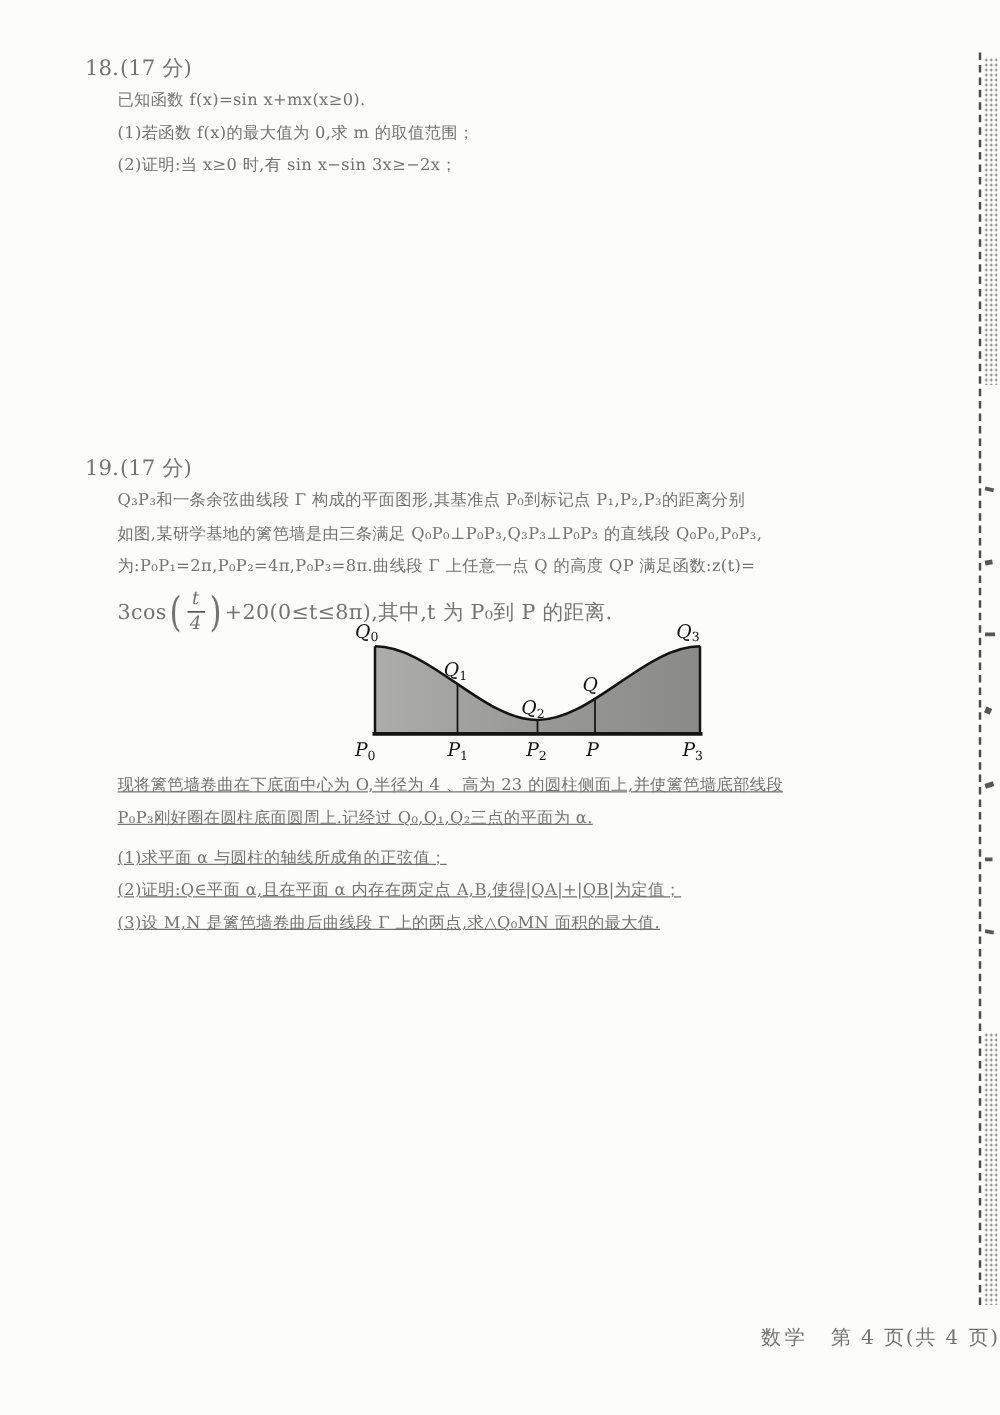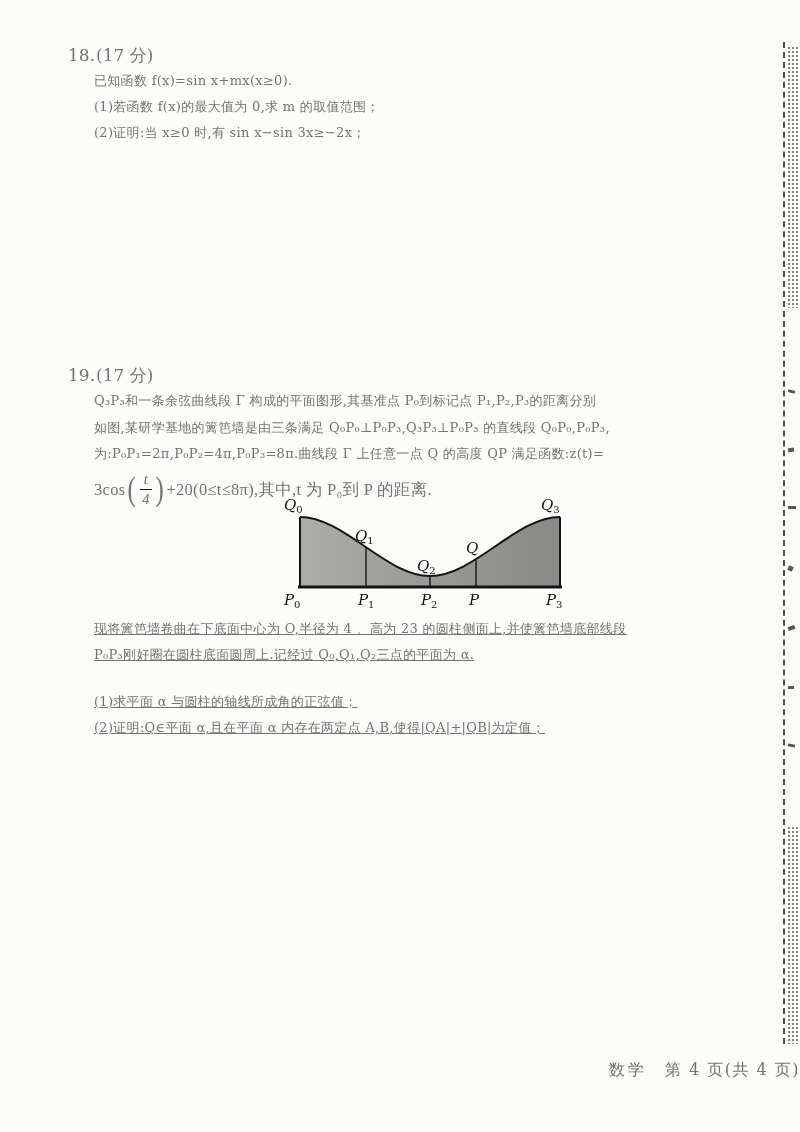--- a/index.html
+++ b/index.html
@@ -15,41 +15,41 @@
   .q{position:absolute;left:68px;width:712px;}
   .qhead{font-size:17px;line-height:26px;white-space:nowrap;}
   .qhead .qnum{margin-right:1px;}
   .qbody{margin-left:26px;}
   .line{font-size:13px;line-height:26px;white-space:nowrap;letter-spacing:0.3px;}
   .q19 .line{line-height:26.5px;}
 
   
   .formula{
     display:flex;align-items:center;
-    height:44px;font-size:16.5px;white-space:nowrap;letter-spacing:0.3px;font-family:Liberation Serif, serif;
+    height:44px;font-size:16.5px;white-space:nowrap;letter-spacing:0.3px;
   }
   .paren{font-size:33px;font-weight:400;line-height:1;padding:0 1px;transform:scaleX(.75);}
   .frac{
     display:inline-flex;flex-direction:column;align-items:center;
     font-style:italic;font-size:14.5px;line-height:1.15;margin:0 1px;
   }
   .frac .num{border-bottom:1.4px solid #1b1b1b;padding:0 4px 1px;}
   .frac .den{padding-top:1px;}
 
   
   .fig{position:absolute;left:282px;top:494px;}
   .figlabel{
     font-family:"DejaVu Serif","Liberation Serif",serif;
     font-style:italic;font-size:15px;fill:#141414;
   }
   .figlabel .sub{font-size:10px;font-style:normal;}
 
   
   .after{position:absolute;left:94px;top:616px;width:690px;text-decoration:underline;}
-  .after .parts{margin-top:21px;}
+  .after .parts{margin-top:6px;}
 
   .footer{
     position:absolute;top:1060px;left:0;width:100%;
     text-align:right;font-size:16px;letter-spacing:1.5px;
     padding-left:30px;box-sizing:border-box;
   }
   .footer .subject{margin-right:18px;letter-spacing:3px;}
 
   
   .bind-line{
@@ -135,20 +135,21 @@
     <text class="figlabel" x="187" y="111"><tspan>P</tspan><tspan class="sub" dy="3"></tspan></text>
     <text class="figlabel" x="264" y="111"><tspan>P</tspan><tspan class="sub" dy="3">3</tspan></text>
   </svg>
 
   <div class="after">
     <div class="line">现将篱笆墙卷曲在下底面中心为 O,半径为 4 、高为 23 的圆柱侧面上,并使篱笆墙底部线段</div>
     <div class="line">P₀P₃刚好圈在圆柱底面圆周上.记经过 Q₀,Q₁,Q₂三点的平面为 α.</div>
     <div class="parts">
       <div class="line">(1)求平面 α 与圆柱的轴线所成角的正弦值；</div>
       <div class="line">(2)证明:Q∈平面 α,且在平面 α 内存在两定点 A,B,使得|QA|+|QB|为定值；</div>
+      <div class="line">(3)设 M,N 是篱笆墙卷曲后曲线段 Γ 上的两点,求△Q₀MN 面积的最大值.</div>
     </div>
   </div>
 
   <div class="footer">
     <span class="subject">数学</span><span>第 4 页(共 4 页)</span>
   </div>
 
   <div class="bind-line"></div>
   <div class="noise n1"></div>
   <div class="noise n2"></div>

